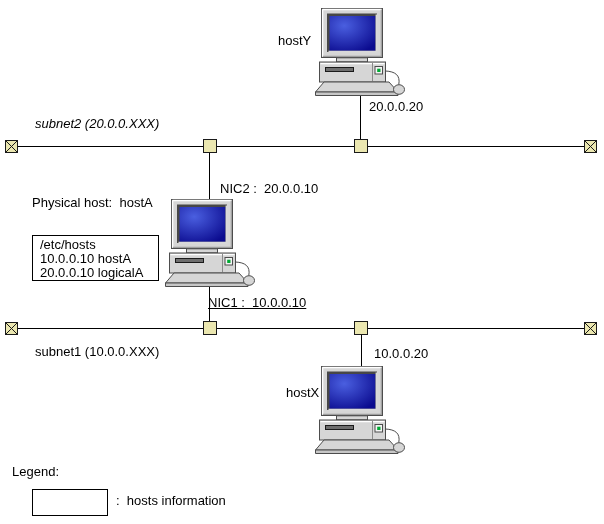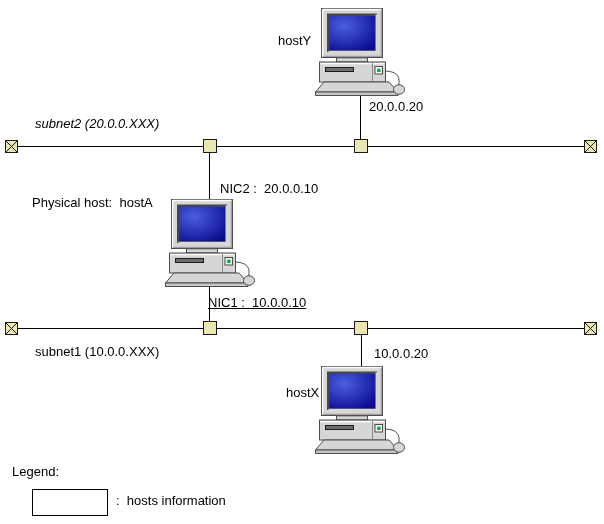--- a/index.html
+++ b/index.html
@@ -102,20 +102,25 @@
     </svg>
   <div class="lbl" style="left:278px;top:34px;">hostY</div>
   <div class="lbl" style="left:369px;top:100px;">20.0.0.20</div>
 
   <svg class="pc" style="left:165px;top:199px;" viewBox="0 0 94 90">
       <use href="#pc"></use>
     </svg>
   <div class="lbl" style="left:220px;top:182px;">NIC2 :  20.0.0.10</div>
   <div class="lbl" style="left:208px;top:296px;text-decoration:underline;">NIC1 :  10.0.0.10</div>
   <div class="lbl" style="left:12px;top:196px;margin-left:20px;">Physical host:  hostA</div>
+  <div class="notebox" id="hosts-file-box">
+    <div>/etc/hosts</div>
+    <div>10.0.0.10 hostA</div>
+    <div>20.0.0.10 logicalA</div>
+  </div>
 
   <svg class="pc" style="left:315px;top:366px;" viewBox="0 0 94 90">
       <use href="#pc"></use>
     </svg>
   <div class="lbl" style="left:278px;top:386px;margin-left:8px;">hostX</div>
   <div class="lbl" style="left:374px;top:347px;">10.0.0.20</div>
 
   <div class="lbl" style="left:12px;top:465px;">Legend:</div>
   <div class="notebox" id="legend-box"></div>
   <div class="lbl" style="left:116px;top:494px;">:  hosts information</div>

